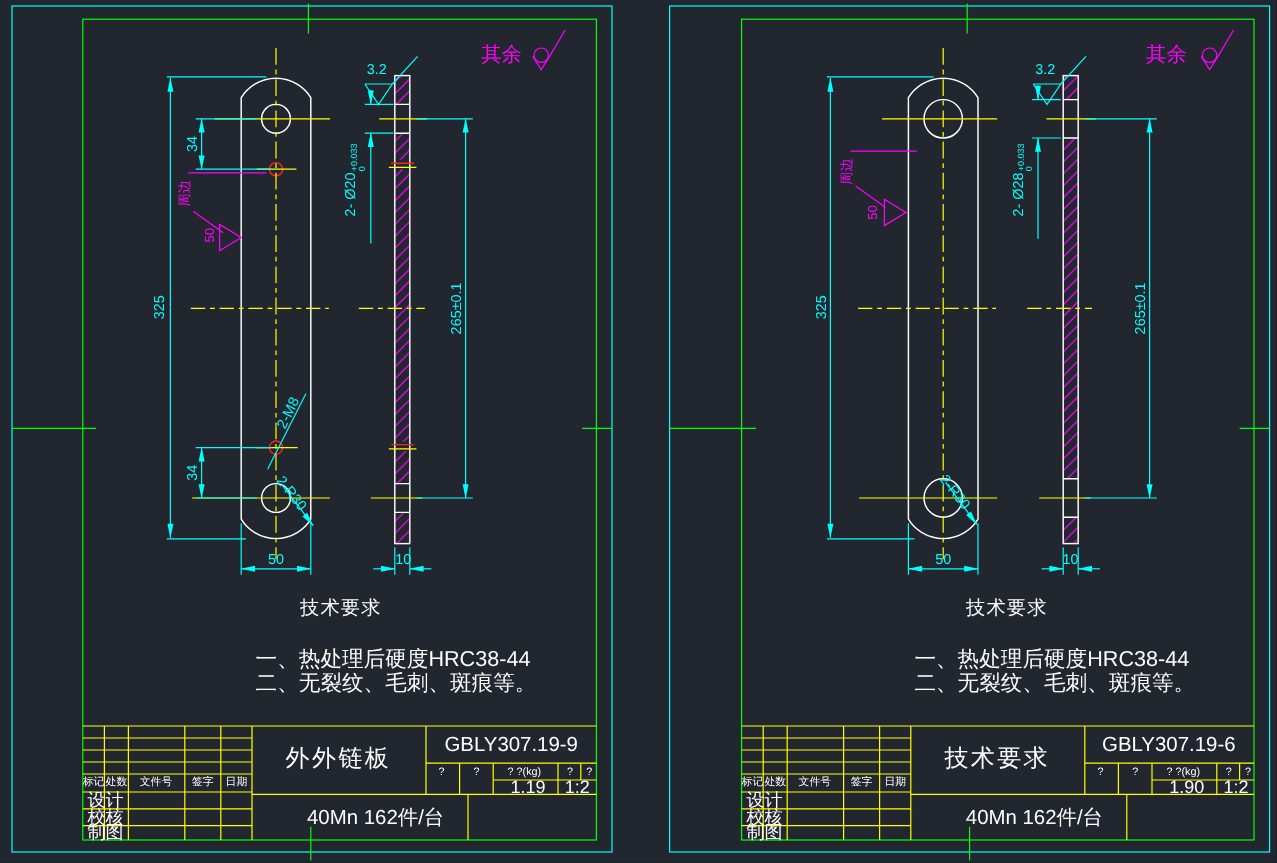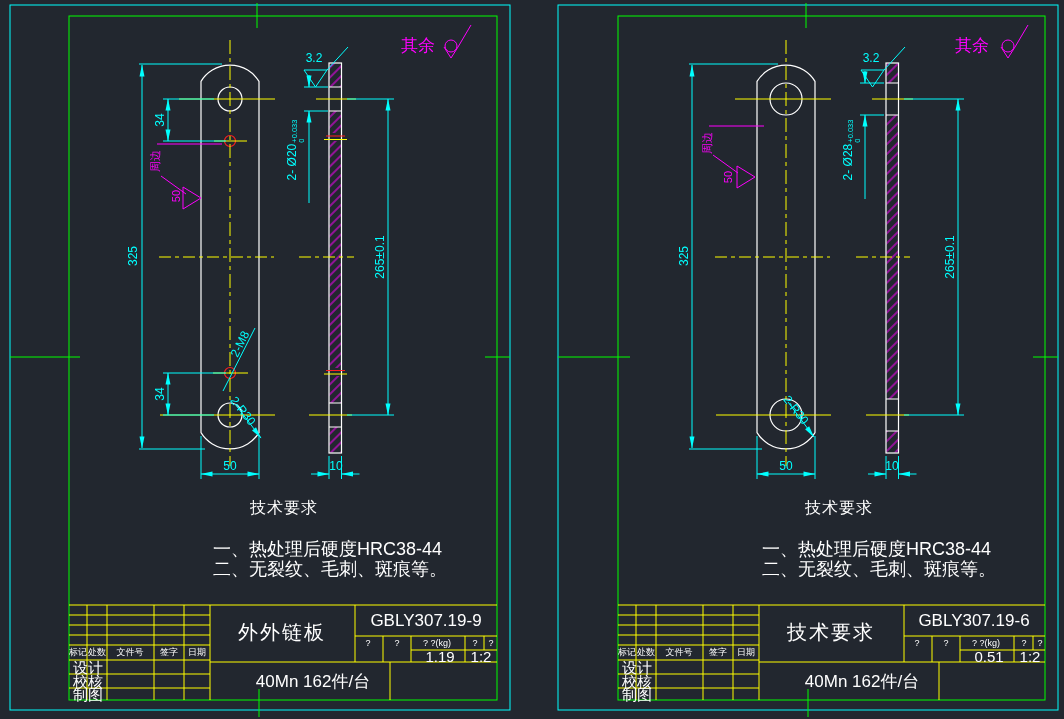--- a/index.html
+++ b/index.html
@@ -235,17 +235,17 @@
 <div class="t wh s10" style="left:637px;top:667px">设计</div>
 <div class="t wh s10" style="left:637px;top:681px">校核</div>
 <div class="t wh s10" style="left:637px;top:694px">制图</div>
 <div class="t wh s20" style="left:831px;top:632px">技术要求</div>
 <div class="t wh s17" style="left:974px;top:620px">GBLY307.19-6</div>
 <div class="t wh s9" style="left:917px;top:643px">?</div>
 <div class="t wh s9" style="left:946px;top:643px">?</div>
 <div class="t wh s9" style="left:986px;top:643px">? ?(kg)</div>
 <div class="t wh s9" style="left:1024px;top:643px">?</div>
 <div class="t wh s9" style="left:1040px;top:643px">?</div>
-<div class="t wh s10" style="left:989px;top:656px">0.51</div>
+<div class="t wh s10" style="left:989px;top:656px">1.90</div>
 <div class="t wh s10" style="left:1030px;top:656px">1:2</div>
 <div class="t wh s14" style="left:862px;top:681px">40Mn 162件/台</div>
 
 </div>
 
 </body></html>

